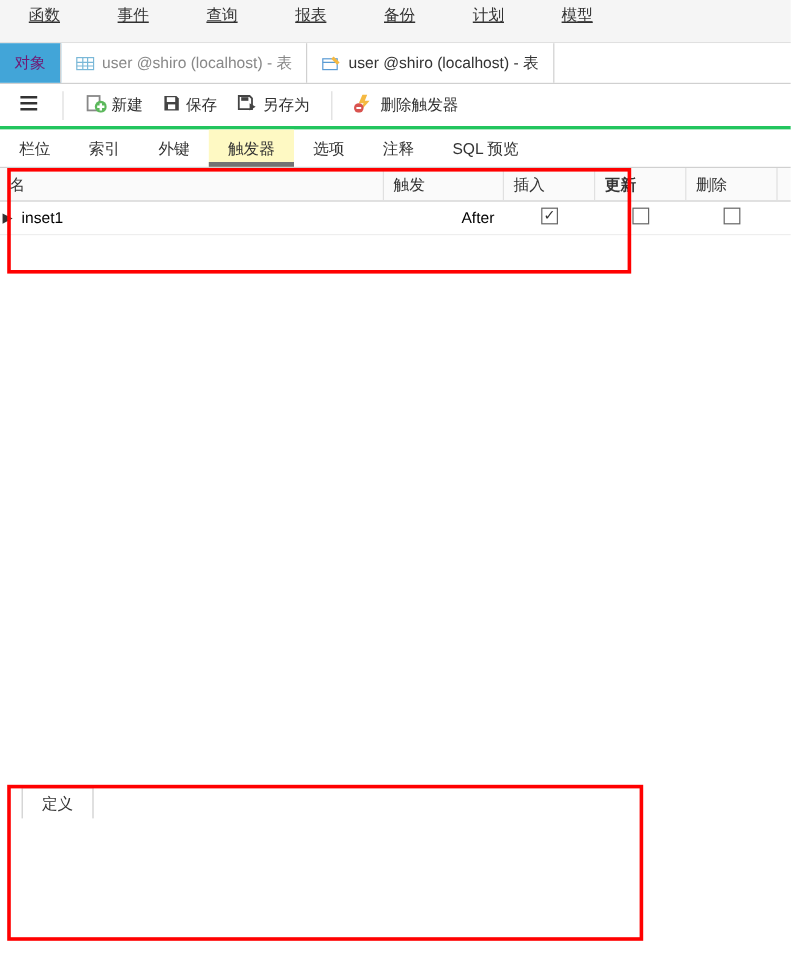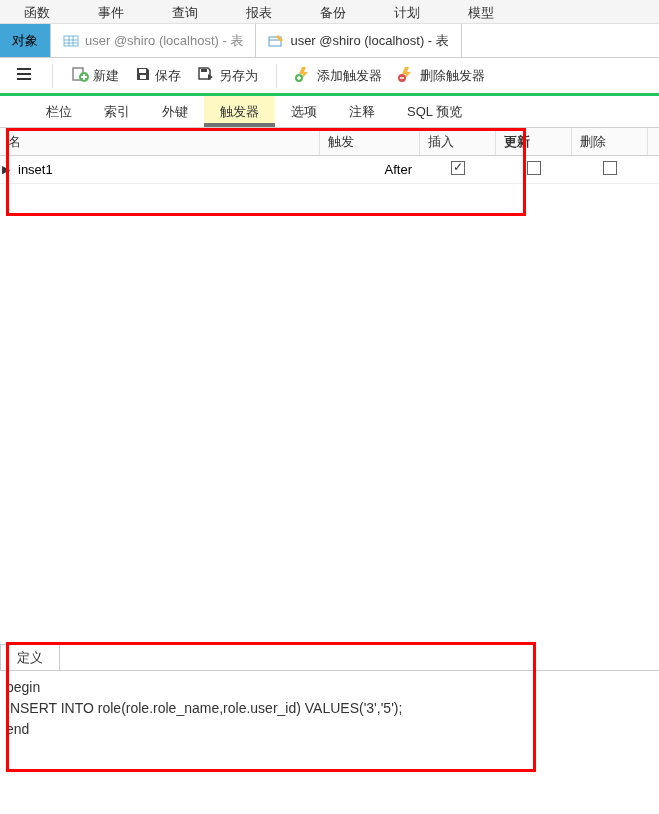--- a/index.html
+++ b/index.html
@@ -7,22 +7,23 @@
       font-family: "Microsoft YaHei", Arial, sans-serif;
       font-size: 13px;
       background: #fff;
       width: 659px;
       height: 814px;
       overflow: hidden;
     }
     .top-menu {
       display: flex;
       background: #f5f5f5;
-      height: 24px;
+      height: 36px;
       border-bottom: 1px solid #e0e0e0;
+      text-decoration: underline;
     }
     .top-menu-item {
       padding: 4px 24px;
       color: #333;
       cursor: pointer;
     }
     .tabs-bar {
       display: flex;
       background: #fff;
       height: 34px;
@@ -33,21 +34,21 @@
       display: flex;
       align-items: center;
       padding: 0 12px;
       border-right: 1px solid #d0d0d0;
       color: #888;
       gap: 6px;
       cursor: pointer;
     }
     .tab.active-blue {
       background: #42a5d8;
-      color: #000000;
+      color: #701a75;
     }
     .tab.current {
       color: #333;
     }
     .tab-icon {
       display: inline-flex;
       align-items: center;
     }
     .tab-last {
       margin-left: auto;
@@ -78,21 +79,20 @@
       gap: 4px;
       padding: 4px 6px;
       cursor: pointer;
       color: #333;
     }
     .sub-tabs {
       display: flex;
       background: #fff;
       height: 32px;
       border-bottom: 1px solid #d0d0d0;
-      padding-left: 30px;
     }
     .sub-tab {
       padding: 7px 16px;
       color: #333;
       cursor: pointer;
       border-right: 0;
     }
     .sub-tab.active {
       background: #fef9c3;
       border-bottom: 4px solid #737373;
@@ -152,20 +152,21 @@
       position: absolute;
       border: 3px solid #f00;
       pointer-events: none;
     }
     .grid-space {
       height: 460px;
       background: #fff;
     }
     .definition-section {
       position: relative;
+      padding-left: 18px;
     }
     .def-tab-row {
       display: flex;
       height: 26px;
     }
     .def-tab {
       padding: 4px 16px;
       border: 1px solid #ccc;
       border-bottom: none;
       background: #fff;
@@ -262,31 +263,20 @@
     <span>
       <svg width="18" height="16">
           <path d="M2 2 L11 2 L13 4 L13 13 L2 13 Z" fill="none" stroke="#444" stroke-width="1.5"></path>
           <rect x="4" y="3" width="6" height="3" fill="#444"></rect>
           <path d="M11 8 L16 11 L11 14 Z" fill="#444"></path>
         </svg>
     </span>
     <span>另存为</span>
   </div>
   <div class="toolbar-sep"></div>
-  <div class="toolbar-btn">
-    <span>
-      <svg width="18" height="16">
-          <path d="M7 1 L4 8 L8 8 L5 15 L13 6 L9 6 L11 1 Z" fill="#f5b942"></path>
-          <circle cx="4" cy="12" r="4" fill="#5cb85c"></circle>
-          <line x1="4" y1="10" x2="4" y2="14" stroke="#fff" stroke-width="1.5"></line>
-          <line x1="2" y1="12" x2="6" y2="12" stroke="#fff" stroke-width="1.5"></line>
-        </svg>
-    </span>
-    <span>添加触发器</span>
-  </div>
   <div class="toolbar-btn">
     <span>
       <svg width="18" height="16">
           <path d="M7 1 L4 8 L8 8 L5 15 L13 6 L9 6 L11 1 Z" fill="#f5b942"></path>
           <circle cx="4" cy="12" r="4" fill="#d9534f"></circle>
           <line x1="2" y1="12" x2="6" y2="12" stroke="#fff" stroke-width="1.5"></line>
         </svg>
     </span>
     <span>删除触发器</span>
   </div>
@@ -322,17 +312,14 @@
   </div>
   <div class="highlight-box-1" style="left:6px; top:0px; width:520px; height:88px;"></div>
 </div>
 
 <div class="grid-space"></div>
 
 <div class="definition-section">
   <div class="def-tab-row">
     <div class="def-tab">定义</div>
   </div>
-  <div class="def-body">begin
-INSERT INTO role(role.role_name,role.user_id) VALUES('3','5');
-end</div>
   <div class="highlight-box-2" style="left:6px; top:-2px; width:530px; height:130px;"></div>
 </div>
 
 </body></html>

